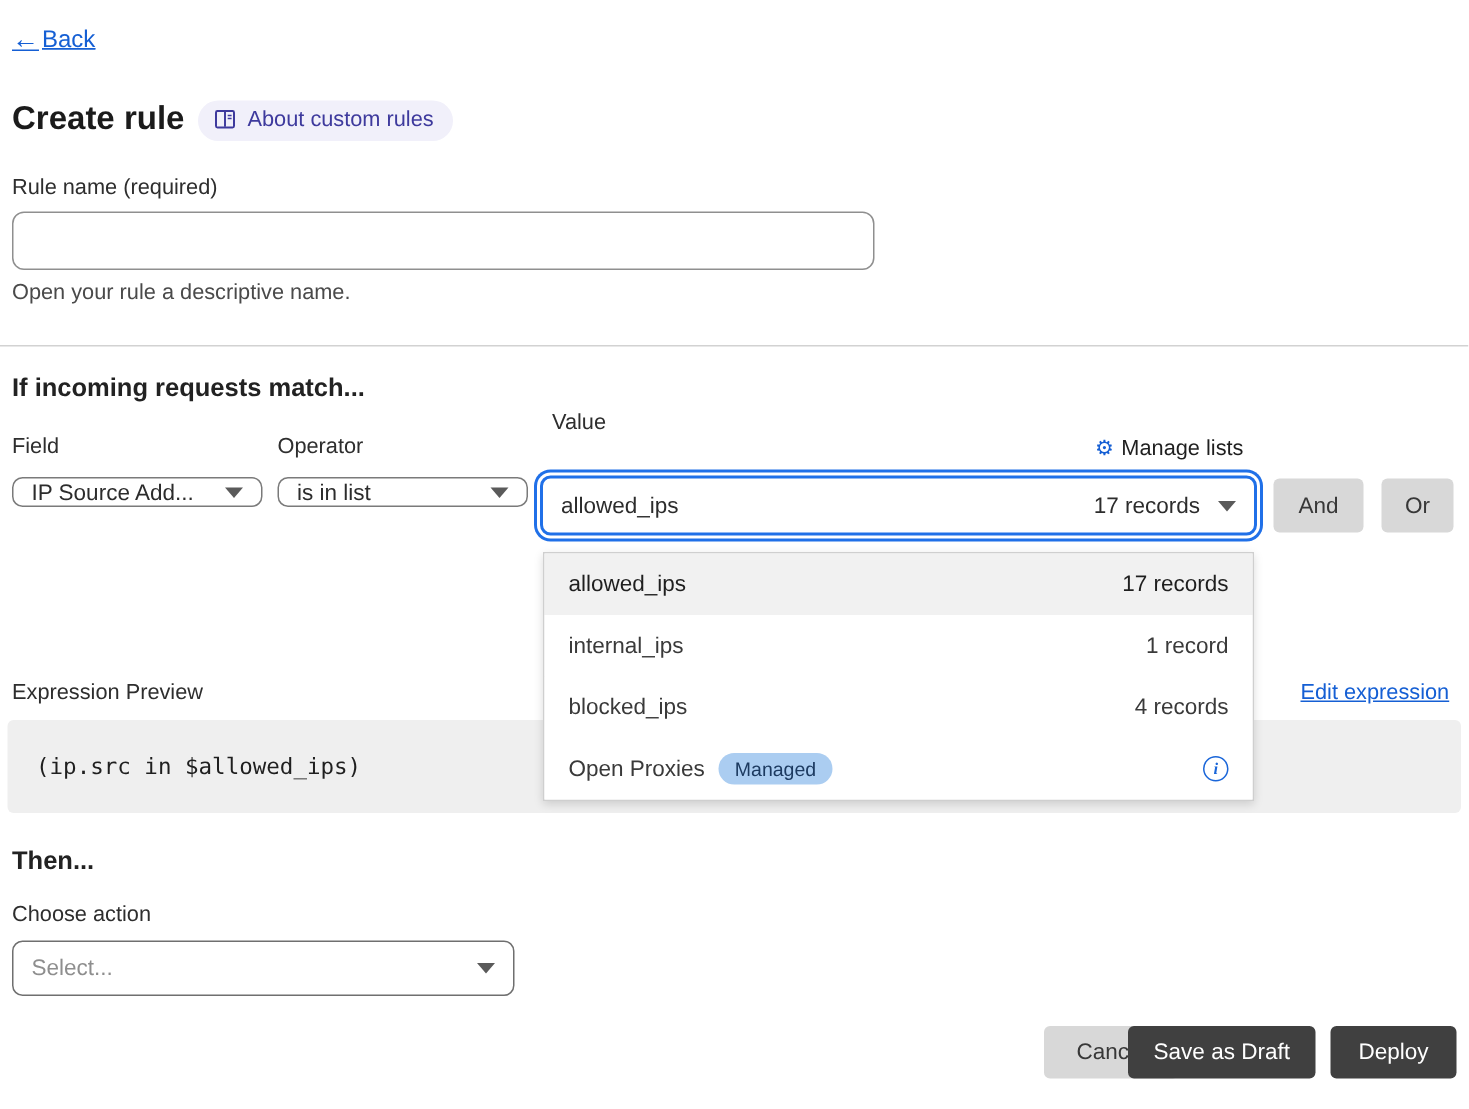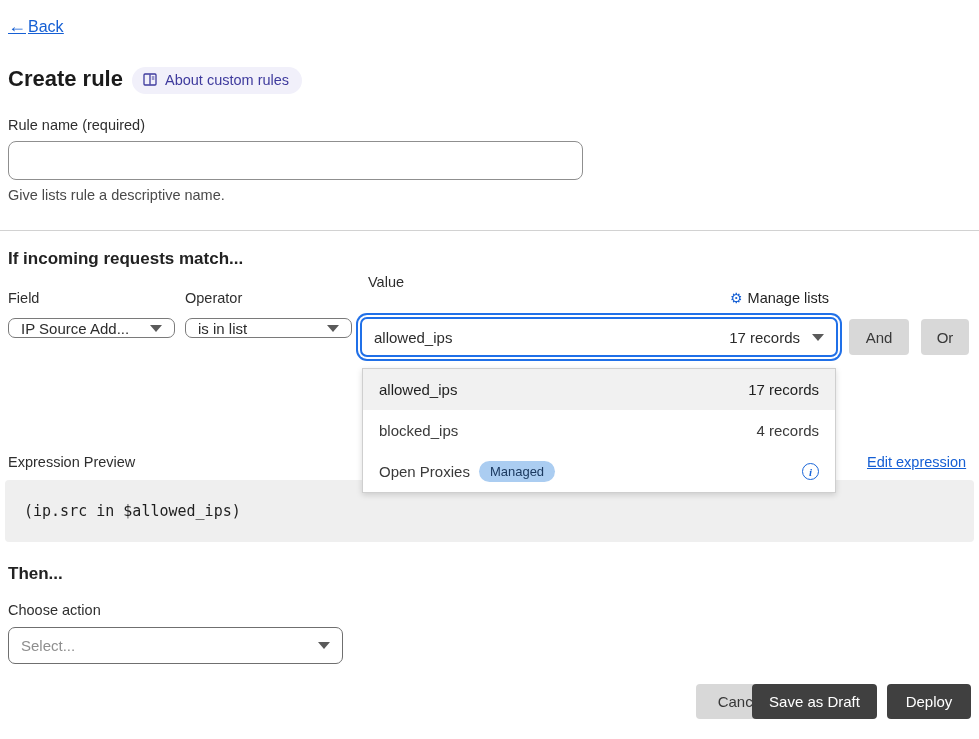--- a/index.html
+++ b/index.html
@@ -173,21 +173,21 @@
       <line x1="7" y1="1.5" x2="7" y2="11.5" stroke="#3e3a9d" stroke-width="1.3"></line>
       <line x1="8.8" y1="4" x2="11.4" y2="4" stroke="#3e3a9d" stroke-width="1"></line>
       <line x1="8.8" y1="6" x2="11.4" y2="6" stroke="#3e3a9d" stroke-width="1"></line>
     </svg>
   </span>
   <span>About custom rules</span>
 </div>
 
 <label class="abs form-label rule-name-label">Rule name (required)</label>
 <input class="abs rule-name-input" type="text" value="" style="">
-<div class="abs helper-text rule-name-helper">Give lists rule a descriptive name.</div>
+<div class="abs helper-text rule-name-helper">Open your rule a descriptive name.</div>
 
 <div class="abs divider"></div>
 
 <h2 class="abs section-title match-title">If incoming requests match...</h2>
 
 <label class="abs form-label label-field">Field</label>
 <label class="abs form-label label-operator">Operator</label>
 <label class="abs form-label label-value">Value</label>
 <a class="abs manage-lists" style="cursor:pointer;">
   <span class="gear-icon">⚙</span>
@@ -210,20 +210,24 @@
 
 <button class="btn btn-gray and-btn">And</button>
 <button class="btn btn-gray or-btn">Or</button>
 
 <div class="abs dropdown-menu" id="list-dropdown">
     <div class="dropdown-item selected">
       <span>allowed_ips</span>
       <span class="meta">17 records</span>
     </div>
     <div class="dropdown-item">
+      <span>internal_ips</span>
+      <span class="meta">1 record</span>
+    </div>
+    <div class="dropdown-item">
       <span>blocked_ips</span>
       <span class="meta">4 records</span>
     </div>
     <div class="dropdown-item">
       <span>Open Proxies</span>
       <span class="managed-badge">Managed</span>
       <span class="info-icon">i</span>
     </div>
   </div>
 

